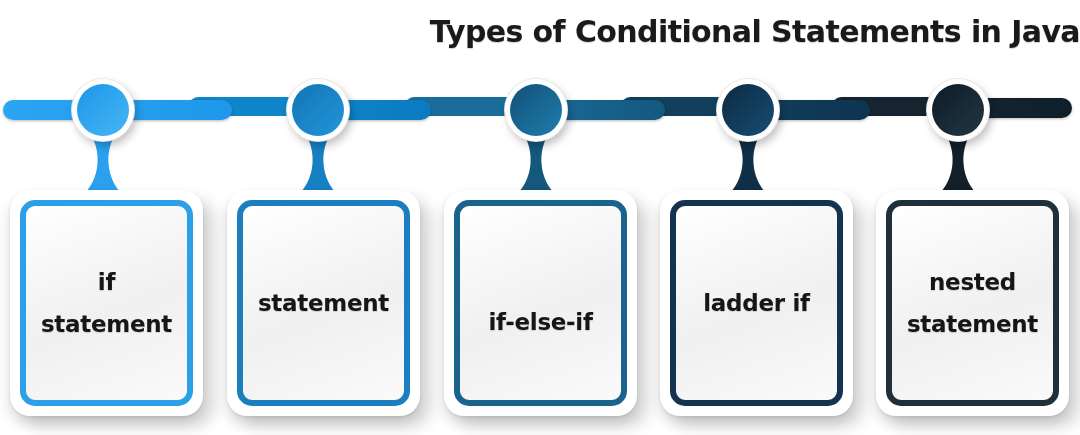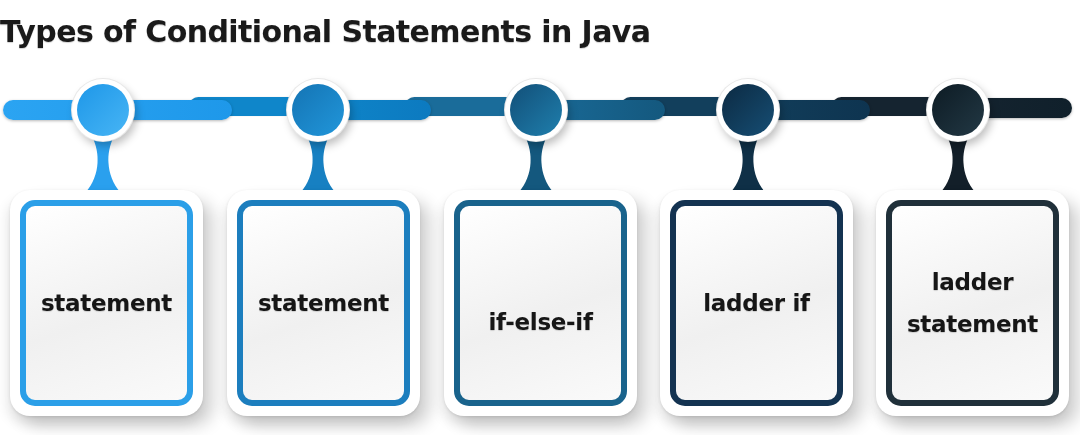--- a/index.html
+++ b/index.html
@@ -2,21 +2,21 @@
 <html><head>
 <meta charset="utf-8">
 <style>
   html,body{margin:0;padding:0;background:#ffffff;}
   .stage{
     position:relative;width:1080px;height:435px;overflow:hidden;background:#ffffff;
     font-family:"DejaVu Sans","Liberation Sans",sans-serif;
   }
   .title{
     position:absolute;top:12px;left:0;width:100%;margin:0;
-    text-align:left;font-size:30px;line-height:40px;font-weight:700;
+    text-align:right;font-size:30px;line-height:40px;font-weight:700;
     letter-spacing:-0.6px;color:#1a1a1a;
     text-shadow:0 1px 1px rgba(0,0,0,0.18);
   }
   
   .seg{position:absolute;border-radius:10px;}
   .seg.base{top:97px;height:19px;z-index:1;background:var(--c);box-shadow:0 0 1px rgba(0,0,0,0.25);}
   .seg.overlay{top:100px;height:20px;z-index:2;background:linear-gradient(90deg,var(--a),var(--b));box-shadow:0 1px 3px rgba(0,0,0,0.28);}
   .seg.tail{top:98px;height:20px;z-index:2;background:linear-gradient(90deg,var(--a),var(--b));box-shadow:0 1px 3px rgba(0,0,0,0.28);}
   
   .node{
@@ -99,20 +99,21 @@
         <div class="node-fill" style="--a: #0C2A42; --b: #164E74;"></div>
       </div>
     <div class="node" style="left:927px">
         <div class="node-fill" style="--a: #0D1B24; --b: #223844;"></div>
       </div>
   </div>
 
   <div class="card" style="left:10px">
     <div class="card-inner" style="--bc: #2B9FE8;">
       <div class="card-text">
+        <div>if</div>
         <div>statement</div>
       </div>
     </div>
   </div>
 
   <div class="card" style="left:227px">
     <div class="card-inner" style="--bc: #1C7EBE;">
       <div class="card-text">
         <div>statement</div>
       </div>
@@ -132,19 +133,19 @@
       <div class="card-text">
         <div>ladder if</div>
         <div></div>
       </div>
     </div>
   </div>
 
   <div class="card" style="left:876px">
     <div class="card-inner" style="--bc: #20303A;">
       <div class="card-text">
-        <div>ladder</div>
+        <div>nested</div>
         <div>statement</div>
       </div>
     </div>
   </div>
 
 </div>
 
 </body></html>

